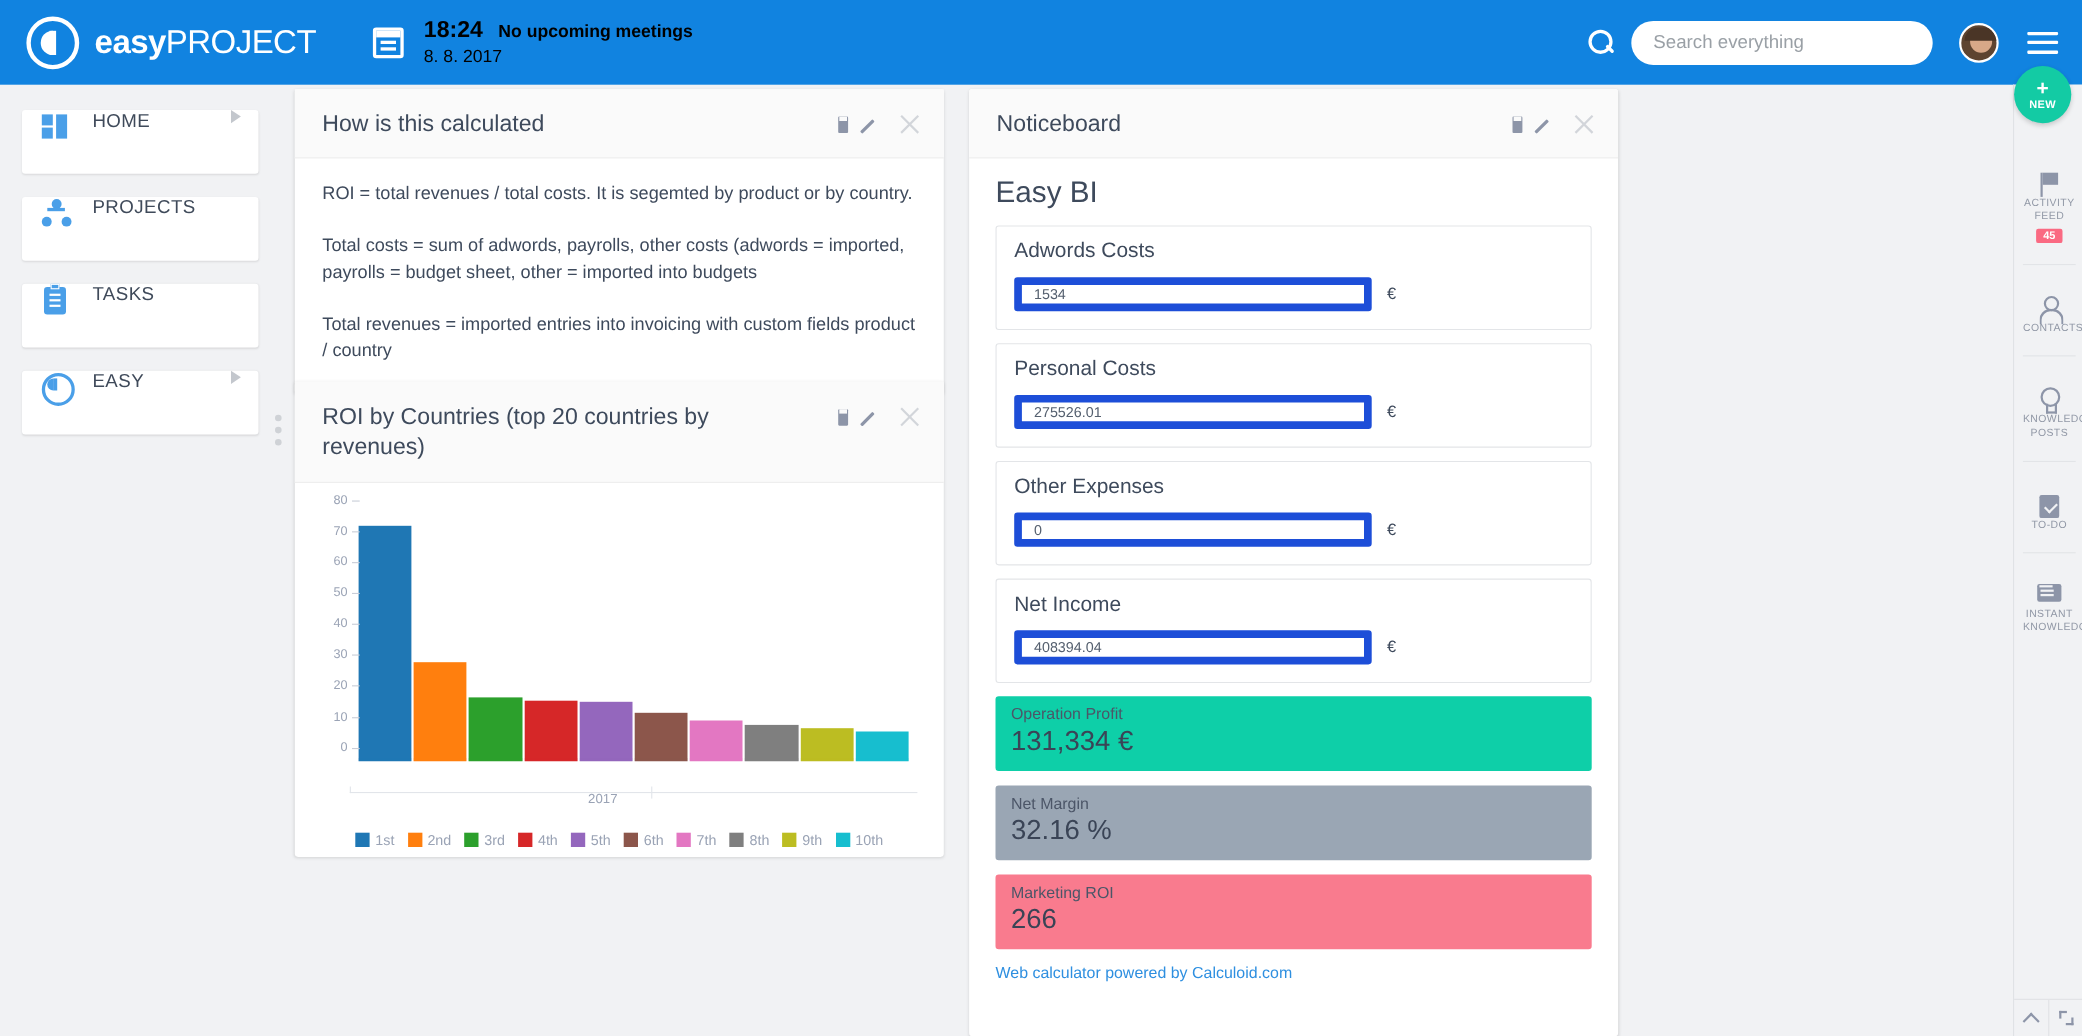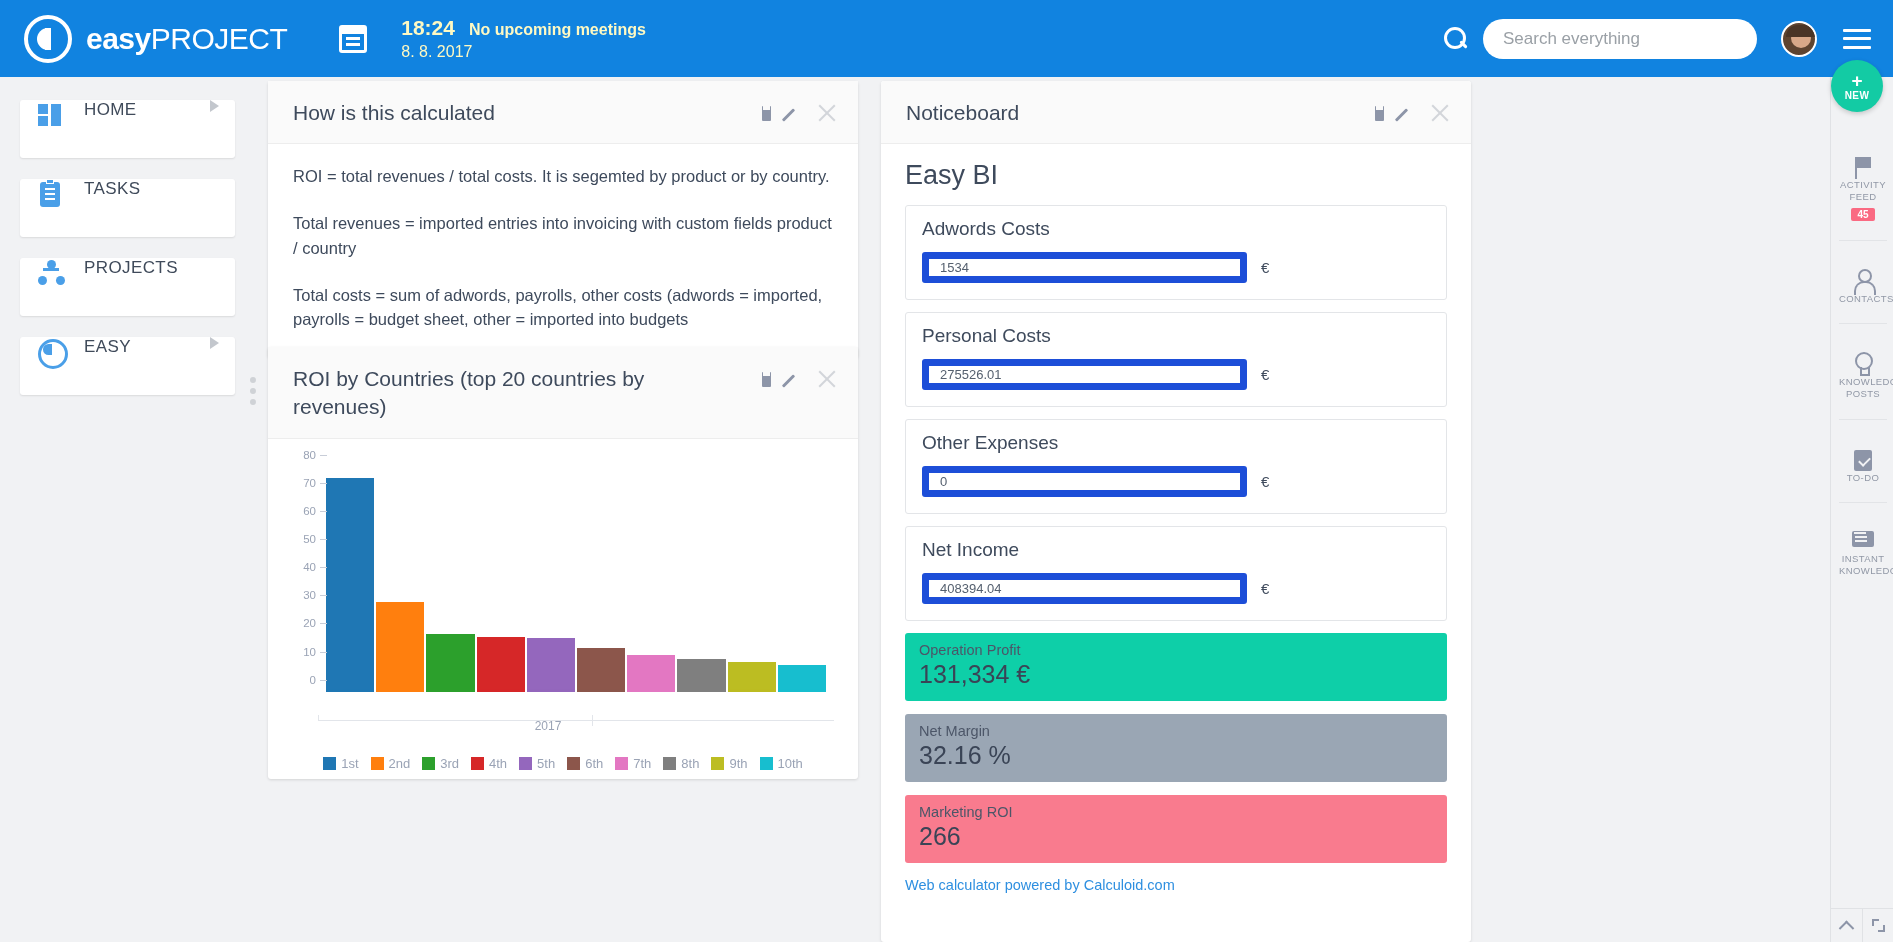--- a/index.html
+++ b/index.html
@@ -34,21 +34,21 @@
     border-radius: 3px; position: relative;
   }
   .cal-icon::before {
     content: ""; position: absolute; left: 0; top: 0; right: 0; height: 6px; background: #fff;
   }
   .cal-icon::after {
     content: ""; position: absolute; left: 4px; bottom: 4px; width: 14px; height: 3px;
     background: #fff;
     box-shadow: 0 -6px 0 0 #fff;
   }
-  .meet-block { margin-left: 34px; color: #fef9c3; line-height: 1.25; }
+  .meet-block { margin-left: 18px; color: #000000; line-height: 1.25; }
   .meet-row1 { display: flex; align-items: baseline; gap: 14px; }
   .meet-time { font-size: 21px; font-weight: bold; }
   .meet-text { font-size: 16px; font-weight: bold; }
   .meet-date { font-size: 16px; }
 
   .top-right { margin-left: auto; display: flex; align-items: center; margin-right: 22px; }
   .search-icon-g { width: 26px; height: 26px; position: relative; margin-right: 14px; }
   .search-icon-g::before {
     content: ""; position: absolute; left: 1px; top: 1px; width: 16px; height: 16px;
     border: 3px solid #fff; border-radius: 50%;
@@ -273,30 +273,30 @@
 
 <div class="leftmenu">
   <div class="menu-card">
     <span class="menu-ico ico-home">
         <i></i>
       </span>
     <span class="menu-label">HOME</span>
     <span class="menu-arrow"></span>
   </div>
   <div class="menu-card">
+    <span class="menu-ico ico-proj">
+        <i></i>
+      </span>
+    <span class="menu-label">PROJECTS</span>
+  </div>
+  <div class="menu-card">
     <span class="menu-ico ico-task">
         <i></i>
       </span>
     <span class="menu-label">TASKS</span>
-  </div>
-  <div class="menu-card">
-    <span class="menu-ico ico-proj">
-        <i></i>
-      </span>
-    <span class="menu-label">PROJECTS</span>
   </div>
   <div class="menu-card">
     <span class="menu-ico ico-easy">
         <i></i>
       </span>
     <span class="menu-label">EASY</span>
     <span class="menu-arrow"></span>
   </div>
 </div>
 
@@ -304,22 +304,22 @@
   <div class="card-head">
     <div class="card-title">How is this calculated</div>
     <div class="card-actions">
       <span class="act-save"></span>
       <span class="act-edit"></span>
       <span class="act-close"></span>
     </div>
   </div>
   <div class="calc-body">
     <p class="calc-p">ROI = total revenues / total costs. It is segemted by product or by country.</p>
+    <p class="calc-p">Total costs = sum of adwords, payrolls, other costs (adwords = imported, payrolls = budget sheet, other = imported into budgets</p>
     <p class="calc-p">Total revenues = imported entries into invoicing with custom fields product / country</p>
-    <p class="calc-p">Total costs = sum of adwords, payrolls, other costs (adwords = imported, payrolls = budget sheet, other = imported into budgets</p>
   </div>
 </div>
 
 <div class="card" id="roi-card">
   <div class="drag-dots">
       <span></span>
       <span></span>
       <span></span>
     </div>
   <div class="card-head">

